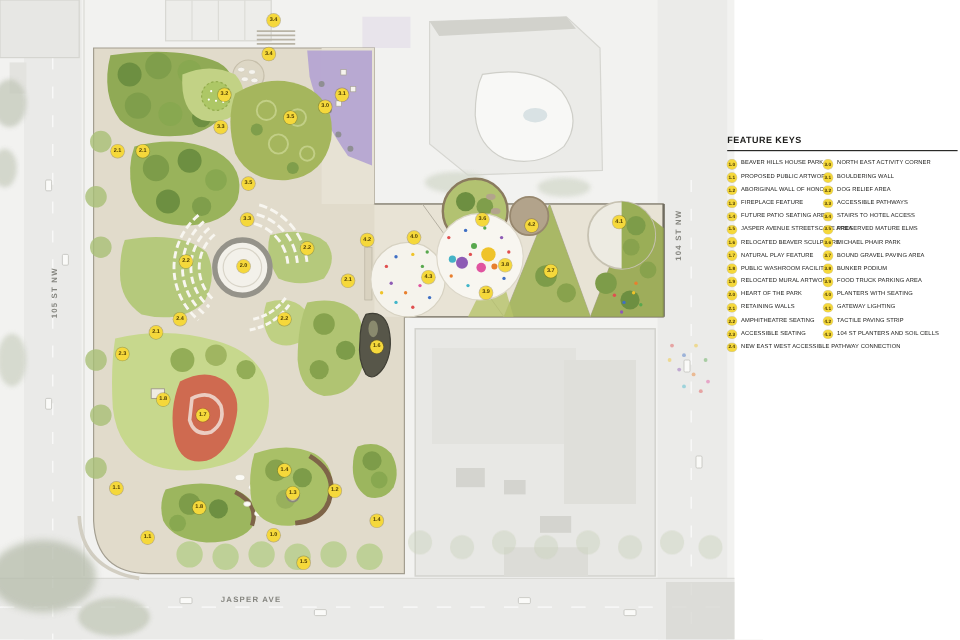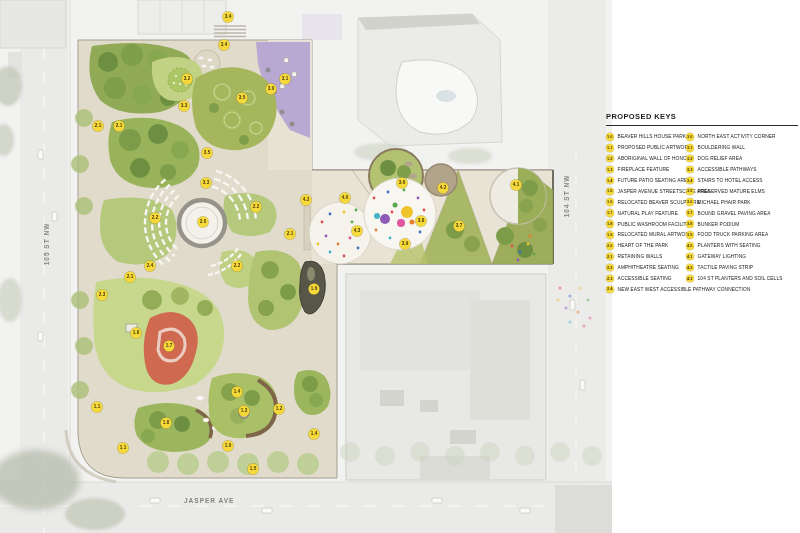--- a/index.html
+++ b/index.html
@@ -445,21 +445,21 @@
       <div class="marker" style="left: 402px; top: 183px;">3.6</div>
       <div class="marker" style="left: 443px; top: 188px;">4.2</div>
       <div class="marker" style="left: 516px; top: 185px;">4.1</div>
       <div class="marker" style="left: 357px; top: 231px;">4.3</div>
       <div class="marker" style="left: 421px; top: 221px;">3.8</div>
       <div class="marker" style="left: 459px; top: 226px;">3.7</div>
       <div class="marker" style="left: 405px; top: 244px;">3.9</div>
     </div>
 
 <div id="legend">
-  <div class="legend-title">PROPOSED KEYS</div>
+  <div class="legend-title">FEATURE KEYS</div>
   <hr class="legend-rule">
   <div class="legend-cols">
     <div class="legend-col c1">
           <div class="lg-row">
             <span class="lg-badge">1.0</span>
             <span class="lg-label">BEAVER HILLS HOUSE PARK</span>
           </div>
           <div class="lg-row">
             <span class="lg-badge">1.1</span>
             <span class="lg-label">PROPOSED PUBLIC ARTWORK</span>

